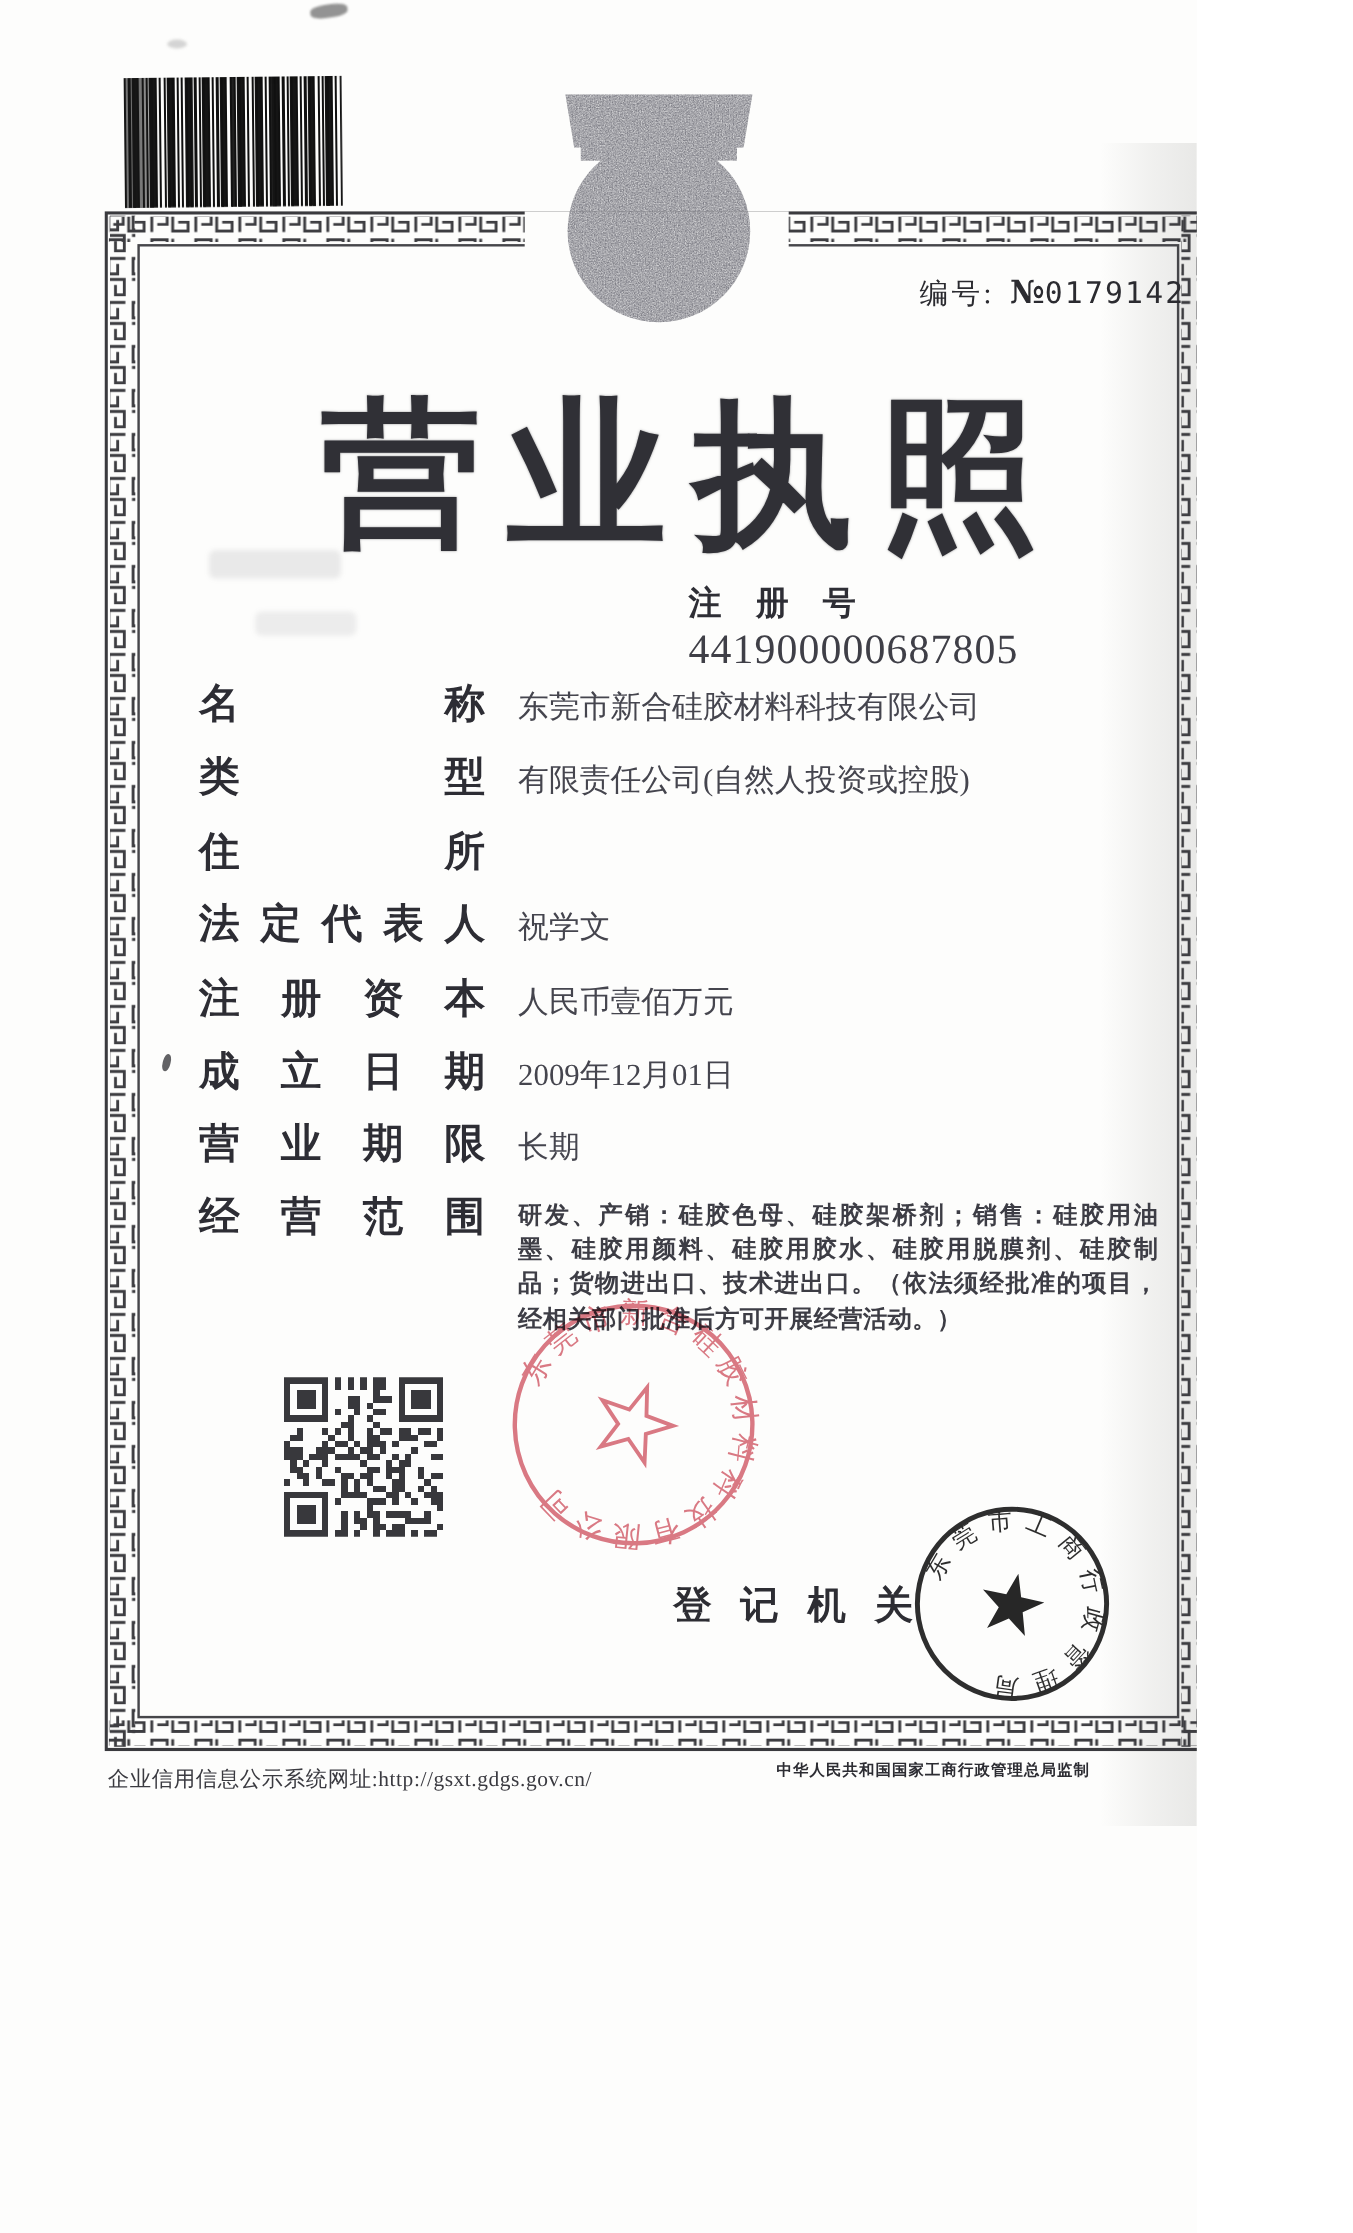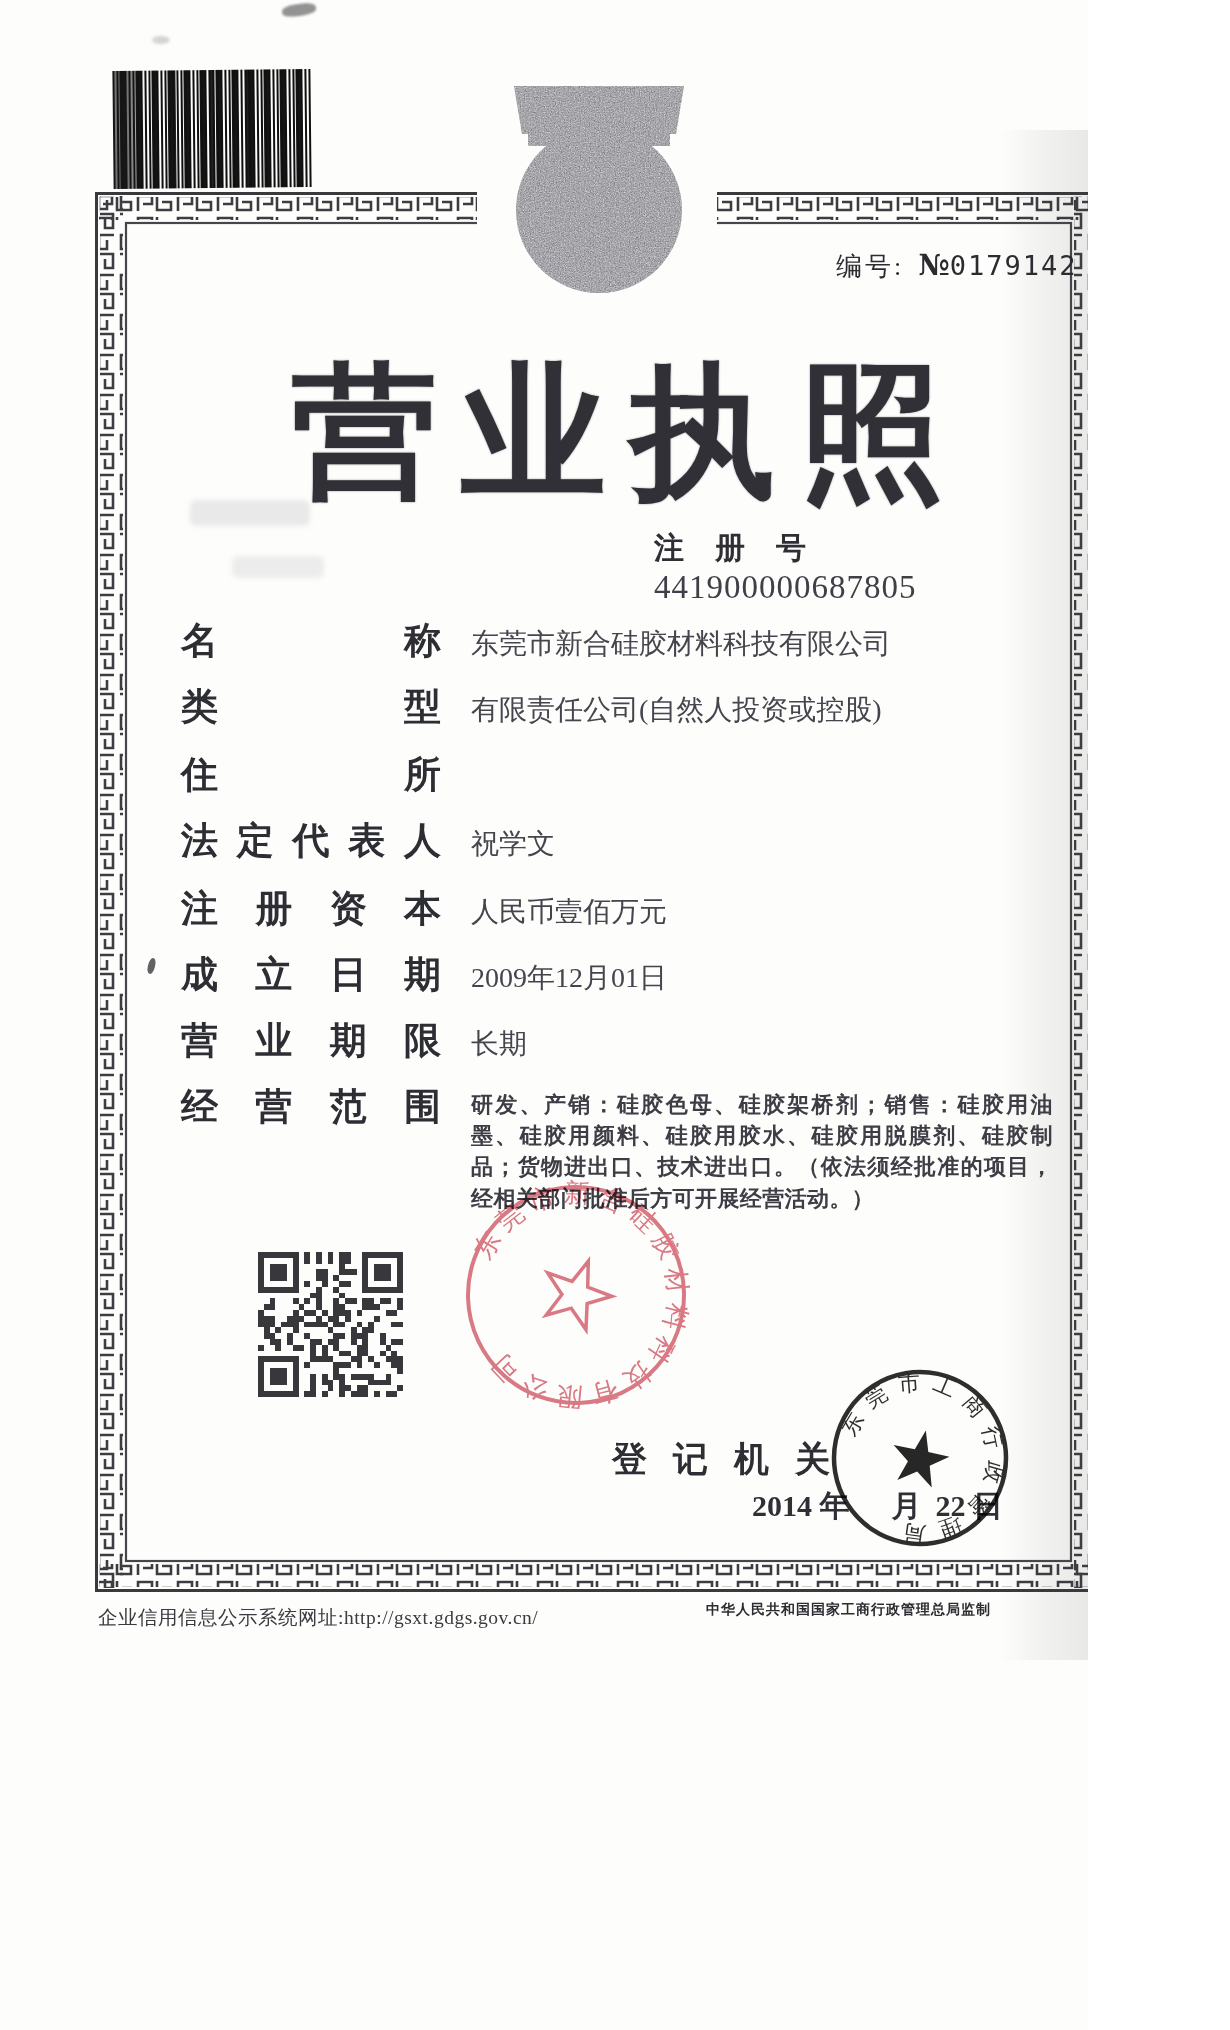--- a/index.html
+++ b/index.html
@@ -31,21 +31,21 @@
 
   
   .title{position:absolute;left:274px;top:334px;margin:18px;font-family:"DejaVu Sans",sans-serif;
     font-size:145px;font-weight:900;letter-spacing:24px;line-height:1.1;color:#303036;
     text-shadow:0 0 2px rgba(45,45,50,.55);}
 
   
   .regno{position:absolute;left:612px;top:528px;display:flex;align-items:baseline;flex-direction:column;}
   .regno-label{width:152px;font-size:30px;font-weight:700;text-align:justify;text-align-last:justify;
     -moz-text-align-last:justify;text-justify:inter-character;color:#2e2e35;}
-  .regno-value{margin-left:42px;font-size:33px;letter-spacing:1px;color:#3f3f47;}
+  .regno-value{margin-left:14px;font-size:38px;letter-spacing:1px;color:#3f3f47;}
 
   
   .frow{position:absolute;left:170px;display:flex;align-items:flex-start;width:900px;margin-left:11px;}
   .flabel{flex:0 0 260px;width:260px;font-size:37px;font-weight:700;line-height:1.15;color:#2d2d34;
     text-align:justify;text-align-last:justify;-moz-text-align-last:justify;text-justify:inter-character;}
   .fvalue{margin-left:30px;font-size:28px;color:#45454e;line-height:1.3;padding-top:6px;white-space:nowrap;}
   .frow.scope .fvalue{white-space:normal;width:582px;font-size:22px;font-weight:600;line-height:1.42;
     letter-spacing:.4px;text-align:justify;color:#3d3d45;padding-top:3px;}
 
   
@@ -386,25 +386,20 @@
     <g transform="rotate(20 150 150)">
       <circle cx="150" cy="150" r="108" fill="none" stroke-width="4" stroke="#d4606e"></circle>
       <text font-size="26" letter-spacing="7" font-family="Liberation Serif, serif" fill="#d4606e">
         <textPath href="#cs-path" startOffset="2">东莞市新合硅胶材料科技有限公司</textPath>
       </text>
       <path id="company-star" transform="translate(150 150)" fill="none" stroke-width="3.5" stroke="#d4606e" d="M0.0 -36.0L8.3 -11.4L34.2 -11.1L13.4 4.3L21.2 29.1L0.0 14.0L-21.2 29.1L-13.4 4.3L-34.2 -11.1L-8.3 -11.4Z"></path>
     </g>
   </svg>
 
   <div class="registrar-label">登记机关</div>
-  <div class="date-line">
-    <span class="date-year">2014 年</span>
-    <span class="date-month">月</span>
-    <span class="date-day">22 日</span>
-  </div>
 
   <svg class="registrar-seal" width="220" height="220" viewBox="0 0 220 220">
     <defs>
         <path id="rs-path" d="M 42 110 A 68 68 0 1 1 178 110 A 68 68 0 1 1 42 110" fill="none"></path>
       </defs>
     <g transform="rotate(12 110 110)">
       <circle cx="110" cy="110" r="86" fill="none" stroke="#1e1e1e" stroke-width="4.5"></circle>
       <text font-size="22" letter-spacing="10.5" fill="#1c1c1c" font-family="Liberation Serif, serif">
         <textPath href="#rs-path" startOffset="6">东莞市工商行政管理局</textPath>
       </text>

